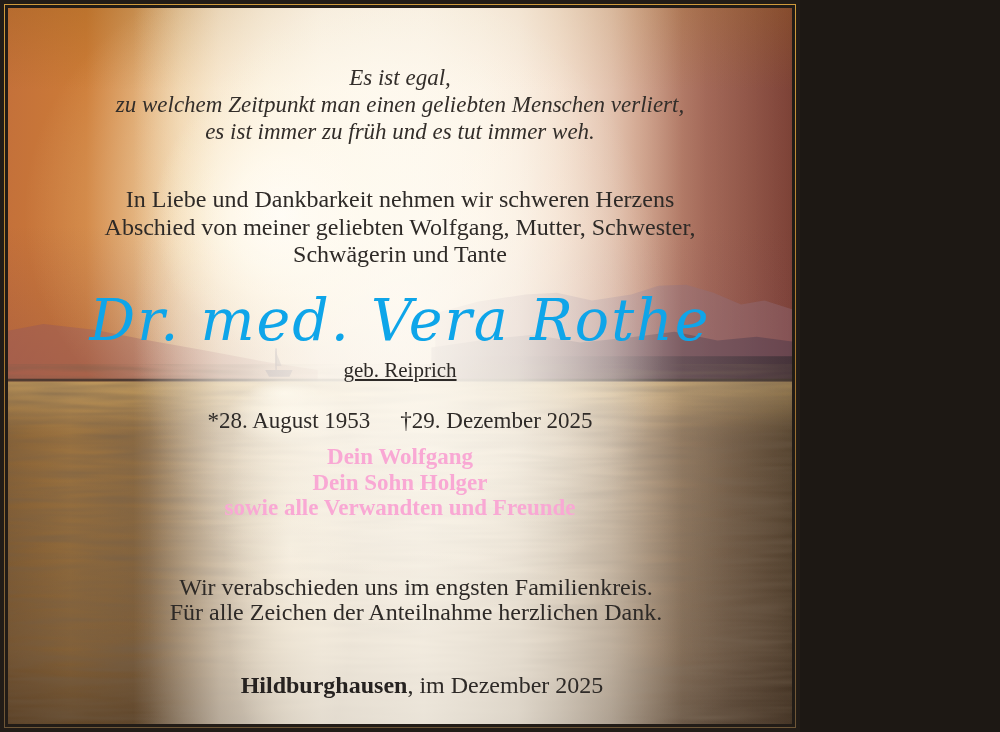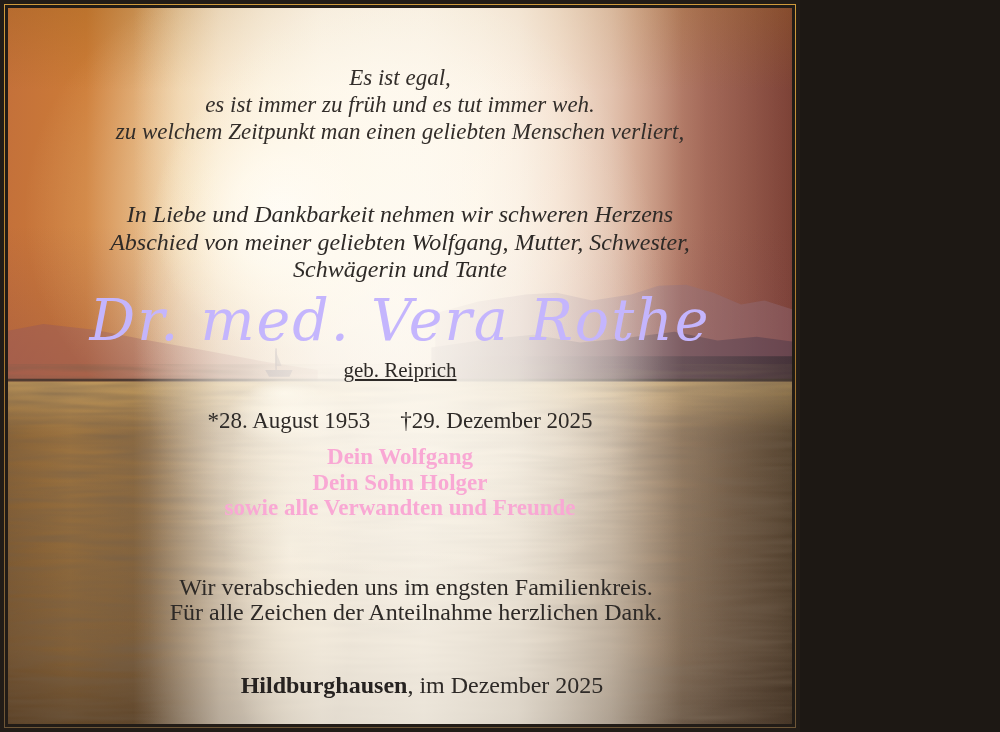--- a/index.html
+++ b/index.html
@@ -12,23 +12,23 @@
     position:absolute; inset:4px;
     border:1.5px solid;
     border-image: linear-gradient(180deg,#d09b3c 0%, #b07c2e 40%, #6e5637 100%) 1;
     pointer-events:none;
   }
   .photo { position:absolute; inset:8px; overflow:hidden; }
   svg.bg { position:absolute; left:0; top:0; width:100%; height:100%; display:block; }
   .content { position:absolute; inset:0; color:#2e2a27; }
   .tblock { position:absolute; left:0; right:0; text-align:center; }
   .epigraph { top:56px; font-style:italic; font-size:23px; line-height:27px; color:#332e2a; }
-  .intro    { top:193px; font-size:24px; line-height:27.5px;font-style:italic; }
+  .intro    { top:178px; font-size:24px; line-height:27.5px; }
   .name     { top:281px; font-family:"DejaVu Serif", serif; font-style:italic;
-              font-size:57px; line-height:62px; letter-spacing:2px; color:#c4b5fd; }
+              font-size:57px; line-height:62px; letter-spacing:2px; color:#0ea5e9; }
   .maiden   { top:350px; font-size:21px; line-height:24px;text-decoration:underline; }
   .dates    { top:400px; font-size:23px; line-height:26px;
               display:flex; justify-content:center; gap:30px; }
   .mourning { top:436px; font-size:23px; line-height:25.5px; }
   .mourning .mname { font-weight:bold; color:#f9a8d4; }
   .farewell { top:567px; font-size:24px; line-height:25px;margin-left:32px; }
   .signoff  { top:664px; font-size:24px; line-height:26px;padding-left:44px; }
   .signoff .place { font-weight:bold; color:#262220; }
 </style>
 </head>
@@ -161,22 +161,22 @@
       <g>
         <rect x="0" y="0" width="1000" height="732" fill="url(#washX)"></rect>
         <ellipse cx="500" cy="310" rx="340" ry="340" fill="url(#washR)"></ellipse>
       </g>
     </svg>
 
     <div class="content">
 
       <div class="tblock epigraph">
         <div>Es ist egal,</div>
+        <div>zu welchem Zeitpunkt man einen geliebten Menschen verliert,</div>
         <div>es ist immer zu früh und es tut immer weh.</div>
-        <div>zu welchem Zeitpunkt man einen geliebten Menschen verliert,</div>
       </div>
 
       <div class="tblock intro">
         <div>In Liebe und Dankbarkeit nehmen wir schweren Herzens</div>
         <div>Abschied von meiner geliebten Wolfgang, Mutter, Schwester,</div>
         <div>Schwägerin und Tante</div>
       </div>
 
       <div class="tblock name">Dr. med. Vera Rothe</div>
 

